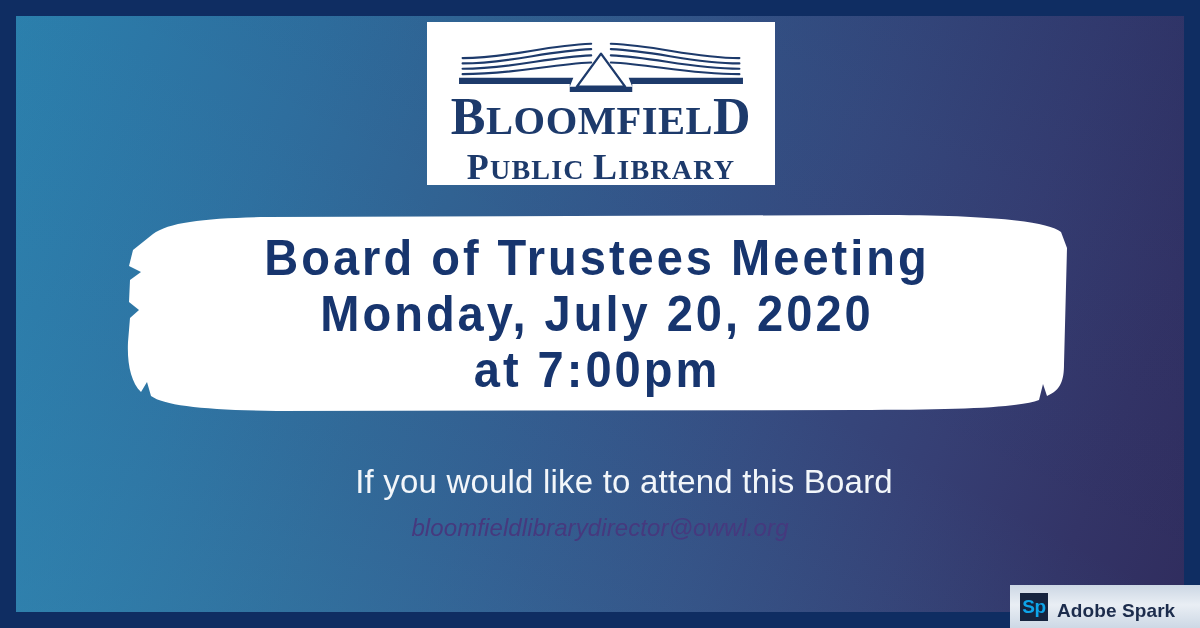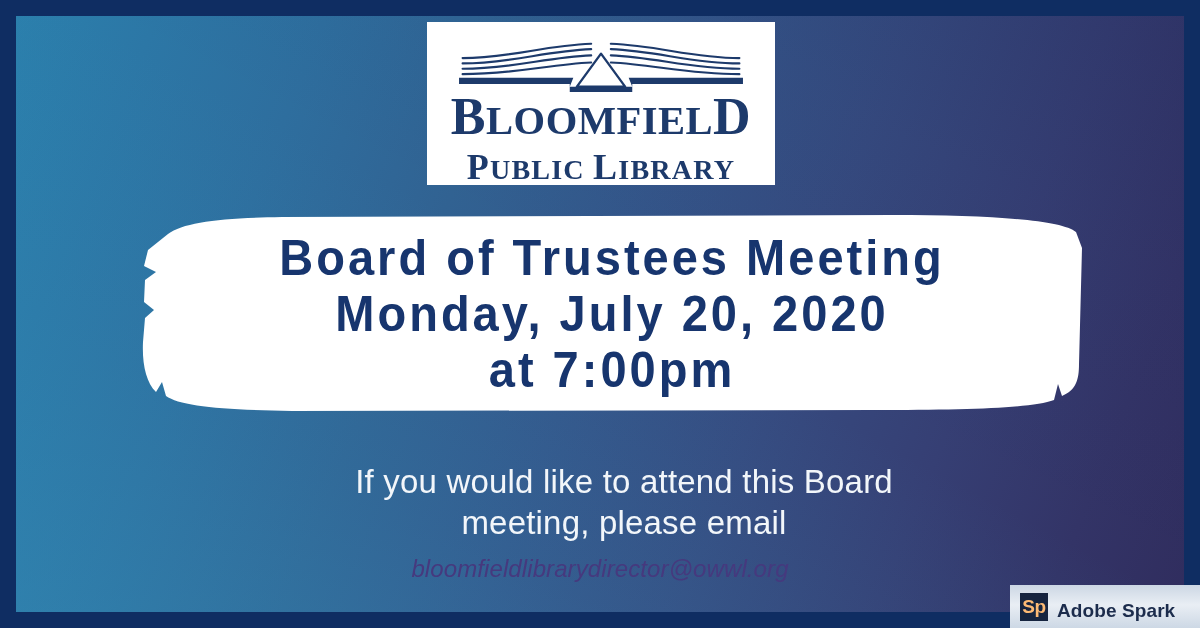--- a/index.html
+++ b/index.html
@@ -97,21 +97,21 @@
     letter-spacing: 1.2px;
     margin-top: 6px;
   }
   
   .sc-first { font-size: 1em; }
   .sc-rest  { font-size: 0.78em; }
 
   
   .brush-wrap {
     position: absolute;
-    left: 116px;   
+    left: 101px;   
     top: 198px;    
     width: 960px;
     height: 198px;
     z-index: 3;
   }
   .brush-svg {
     position: absolute;
     inset: 0;
     width: 100%;
     height: 100%;
@@ -182,21 +182,21 @@
     padding: 0 12px 0 10px;
     background: linear-gradient(180deg, #ccd7e4 0%, #e9eef4 46%, #cdd8e5 100%);
     z-index: 9;
     box-sizing: border-box;
   }
   .sp-mark {
     width: 28px;
     height: 28px;
     flex: 0 0 28px;
     background: #16243f;
-    color: #fdba74;
+    color: #0ea5e9;
     font-family: "Liberation Sans", sans-serif;
     font-weight: 700;
     font-size: 19px;
     line-height: 28px;
     text-align: center;
     letter-spacing: -0.5px;
   }
   .sp-text {
     color: #1c2c4c;
     font-family: "Liberation Sans", sans-serif;
@@ -261,21 +261,20 @@
       </svg>
       <div class="headline">
         <span class="hl-line">Board of Trustees Meeting</span>
         <span class="hl-line">Monday, July 20, 2020</span>
         <span class="hl-line">at 7:00pm</span>
       </div>
     </div>
 
     <div class="body-copy">
       <span class="body-line">If you would like to attend this Board</span>
-      <span class="body-line">meeting, please email</span>
       <span class="email-line">bloomfieldlibrarydirector@owwl.org</span>
     </div>
 
   </div>
 
   <div class="spark-badge">
     <div class="sp-mark">Sp</div>
     <div class="sp-text">Adobe Spark</div>
   </div>
 </div>

